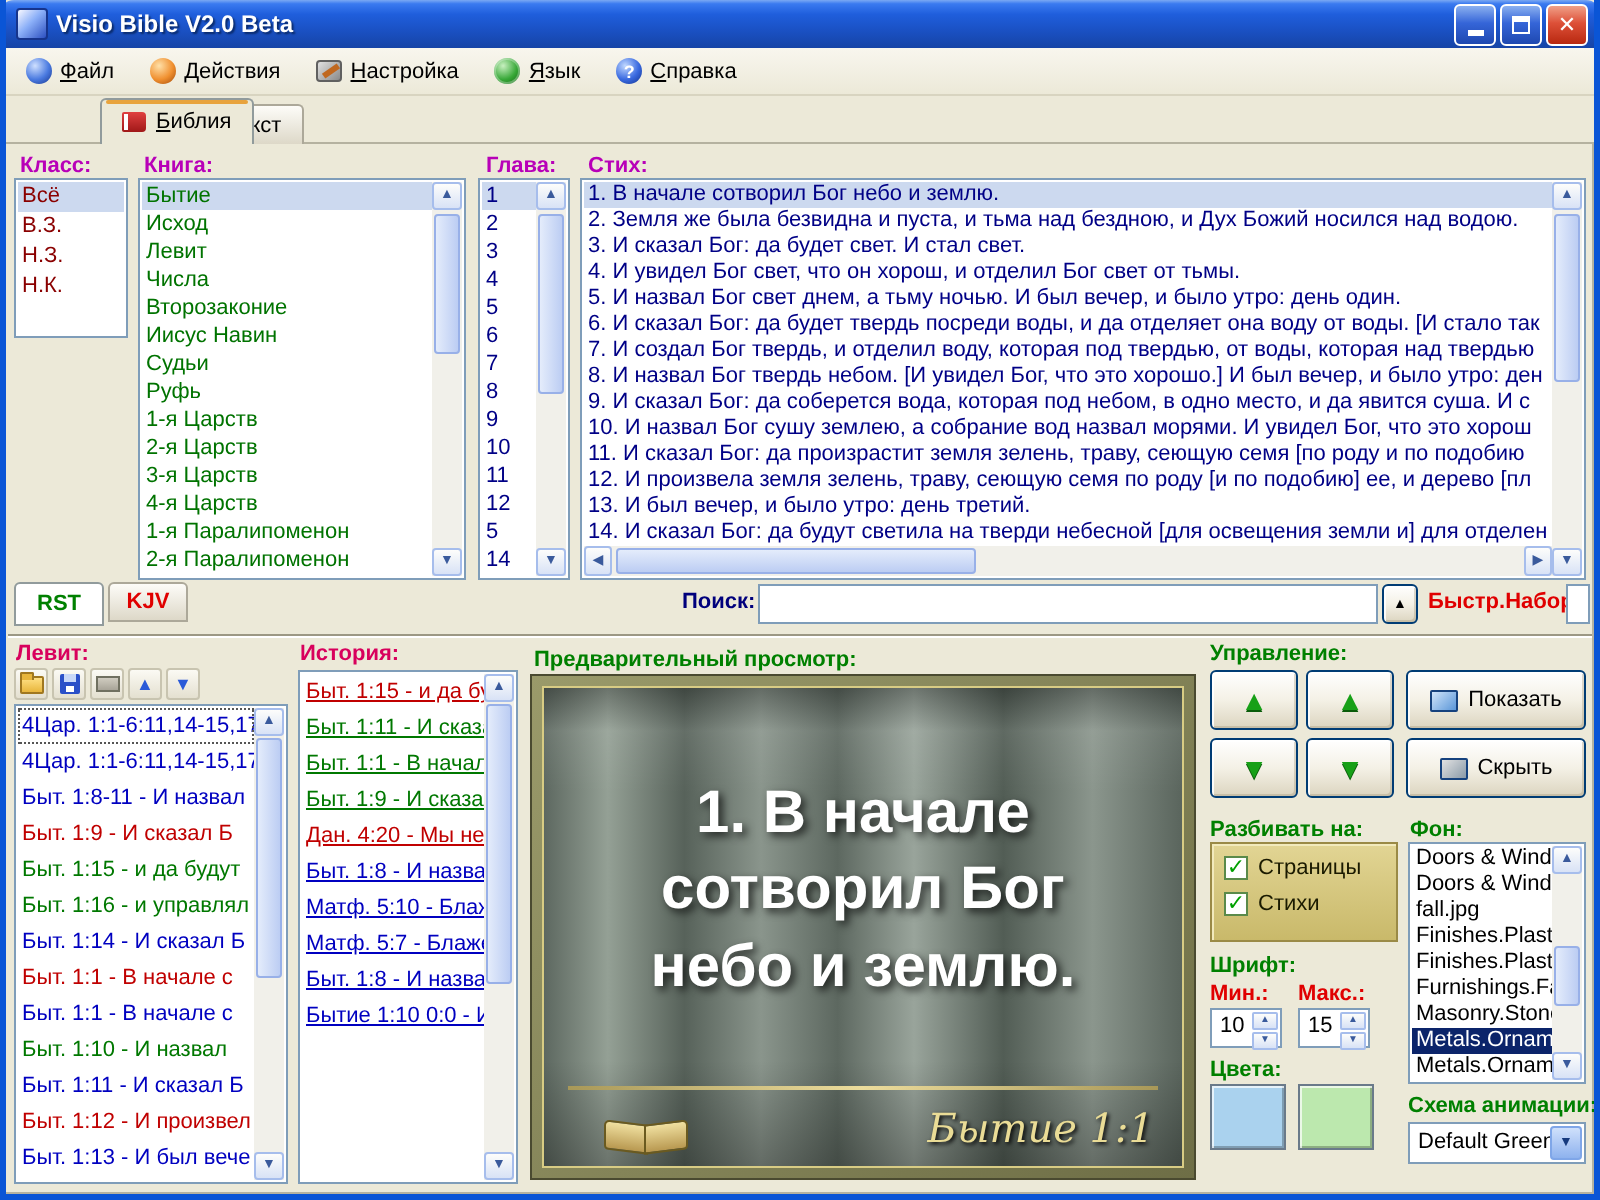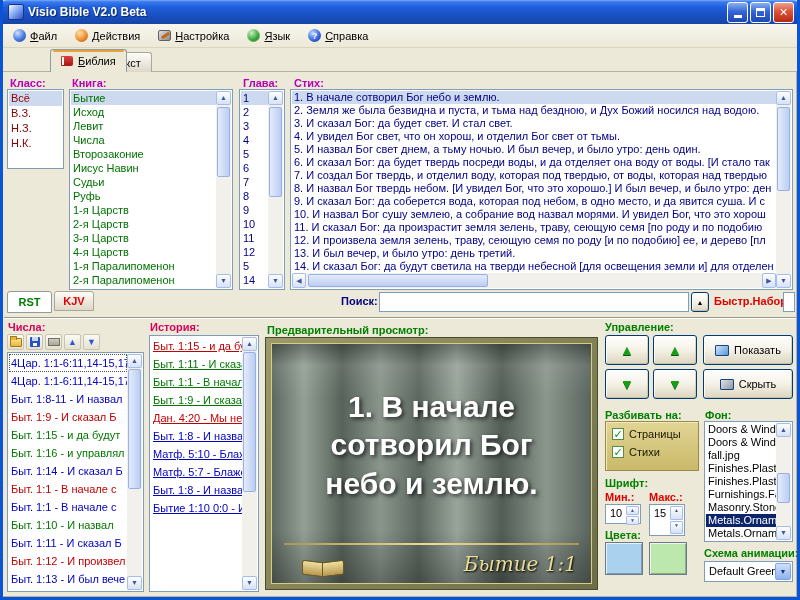--- a/index.html
+++ b/index.html
@@ -297,21 +297,21 @@
   <div class="lbl navy" style="left:341px;top:295px;">Поиск:</div>
   <input class="tbox" style="left: 379px; top: 292px; width: 310px; height: 20px;" value="">
   <div class="xpbtn" style="left:691px;top:292px;width:18px;height:20px;font-size:7px;">
       <span>▲</span>
     </div>
   <div class="lbl red" style="left:714px;top:295px;">Быстр.Набор:</div>
   <input class="tbox" style="left: 783px; top: 292px; width: 12px; height: 20px; padding: 2px 1px;" value="">
 
   <div class="sep"></div>
 
-  <div class="lbl magenta2" style="left:8px;top:321px;">Числа:</div>
+  <div class="lbl magenta2" style="left:8px;top:321px;">Левит:</div>
   <div class="tbtn" style="left:7px;top:334px;">
       <span class="i-folder"></span>
     </div>
   <div class="tbtn" style="left:26px;top:334px;">
       <span class="i-floppy"></span>
     </div>
   <div class="tbtn" style="left:45px;top:334px;">
       <span class="i-printer"></span>
     </div>
   <div class="tbtn" style="left:64px;top:334px;">
@@ -438,21 +438,21 @@
   <div class="lbl green" style="left:605px;top:477px;">Шрифт:</div>
   <div class="lbl red" style="left:605px;top:491px;">Мин.:</div>
   <div class="lbl red" style="left:649px;top:491px;">Макс.:</div>
   <div class="spin" style="left:605px;top:504px;width:36px;height:20px;">
     <span class="spinval">10</span>
     <span class="updown">
         <span class="ud">▲</span>
         <span class="ud">▼</span>
       </span>
   </div>
-  <div class="spin" style="left:649px;top:504px;width:36px;height:32px;">
+  <div class="spin" style="left:649px;top:504px;width:36px;height:20px;">
     <span class="spinval">15</span>
     <span class="updown">
         <span class="ud">▲</span>
         <span class="ud">▼</span>
       </span>
   </div>
 
   <div class="lbl green" style="left:605px;top:529px;">Цвета:</div>
   <div class="swatch" style="left: 605px; top: 542px; width: 38px; height: 33px; background: rgb(170, 210, 238);"></div>
   <div class="swatch" style="left: 649px; top: 542px; width: 38px; height: 33px; background: rgb(188, 232, 174);"></div>

